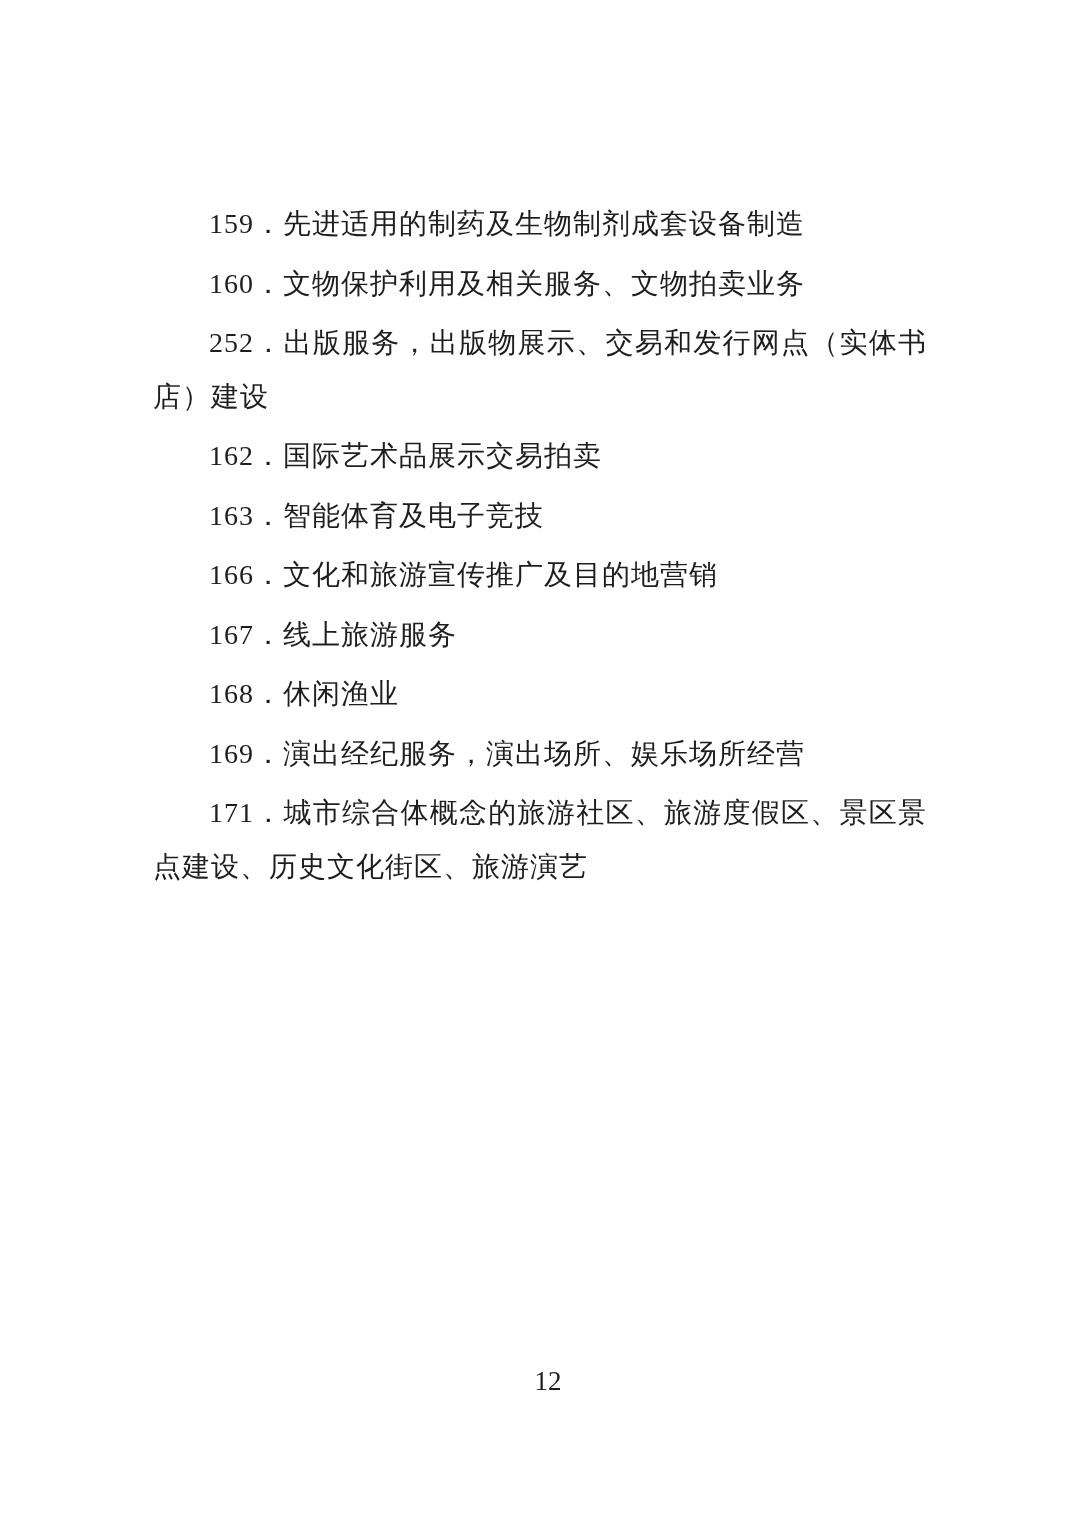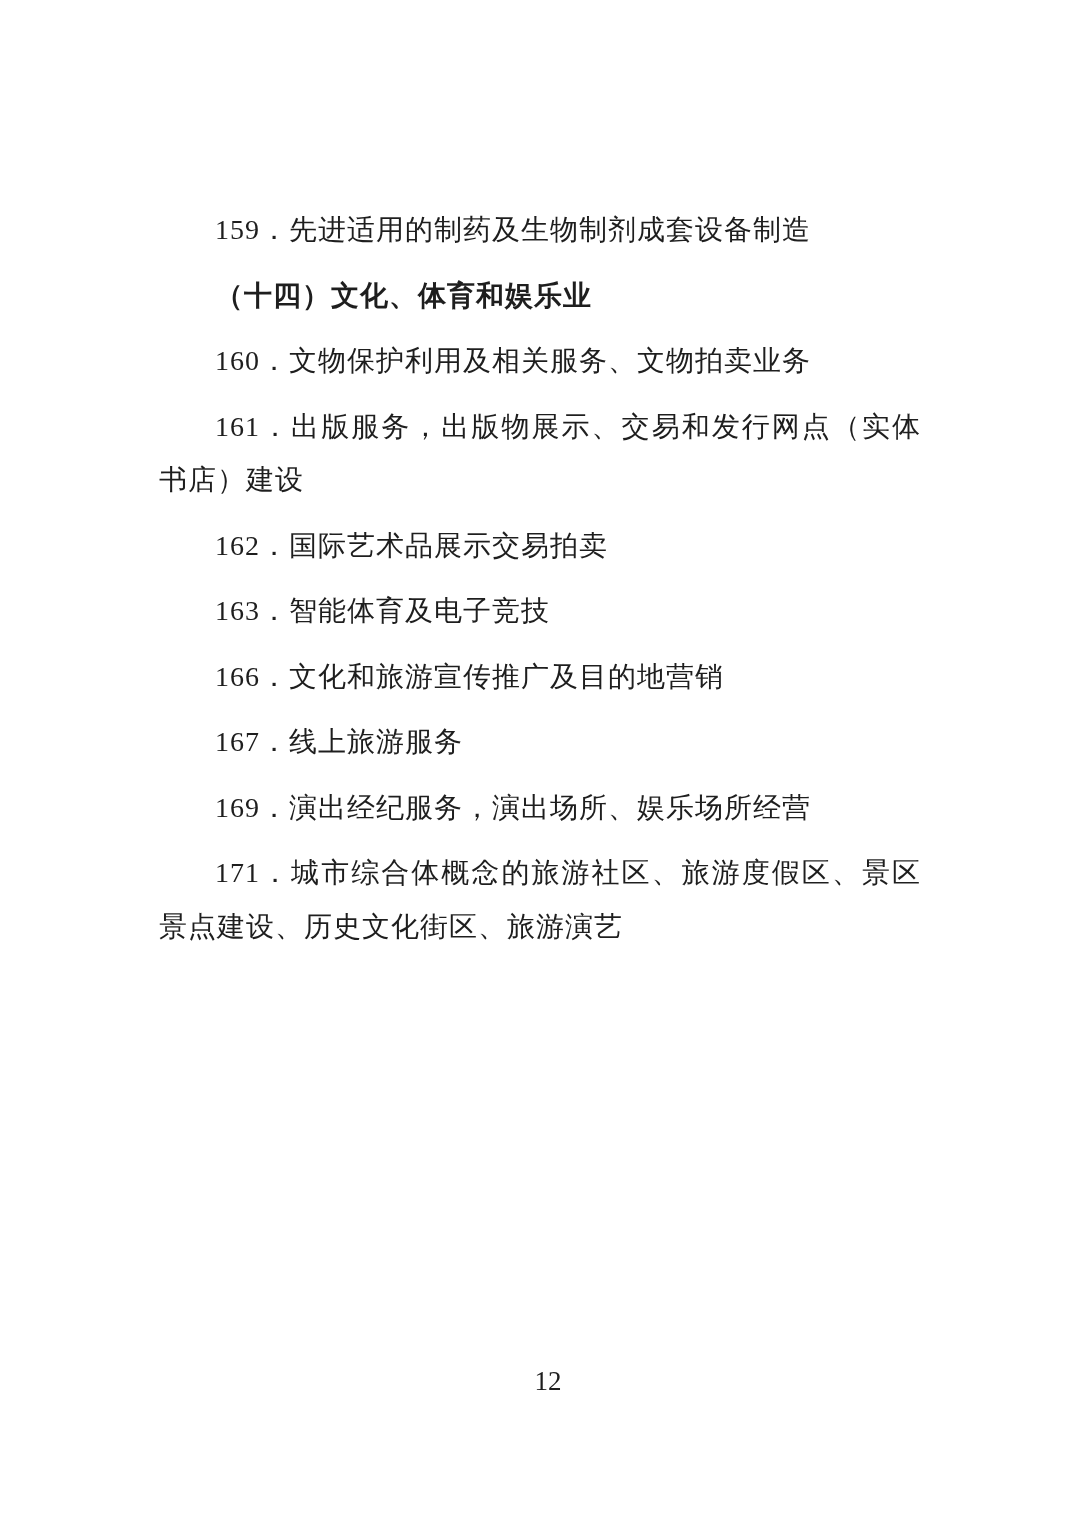--- a/index.html
+++ b/index.html
@@ -14,21 +14,21 @@
     background: #ffffff;
     overflow: hidden;
   }
   .content {
     position: absolute;
     left: 147px;
     top: 191px;
     width: 786px;
   }
   .para {
-    margin: 12px;
+    margin: 6px;
     font-family: "Liberation Serif", "DejaVu Serif", serif;
     font-size: 28px;
     line-height: 53.5px;
     color: #1e1e1e;
     text-indent: 2em;
     text-align: justify;
     text-justify: inter-ideograph;
     letter-spacing: 1px;
   }
   .heading {
@@ -45,24 +45,24 @@
     line-height: 1.3;
     color: #1e1e1e;
   }
 </style>
 </head>
 <body>
 
 <div class="page">
   <div class="content">
     <p class="para">159．先进适用的制药及生物制剂成套设备制造</p>
-    <p class="para heading">（十四）文化、体育和娱乐业</p>
     <p class="para">160．文物保护利用及相关服务、文物拍卖业务</p>
-    <p class="para">161．出版服务，出版物展示、交易和发行网点（实体书店）建设</p>
+    <p class="para">252．出版服务，出版物展示、交易和发行网点（实体书店）建设</p>
     <p class="para">162．国际艺术品展示交易拍卖</p>
     <p class="para">163．智能体育及电子竞技</p>
     <p class="para">166．文化和旅游宣传推广及目的地营销</p>
     <p class="para">167．线上旅游服务</p>
+    <p class="para">168．休闲渔业</p>
     <p class="para">169．演出经纪服务，演出场所、娱乐场所经营</p>
     <p class="para">171．城市综合体概念的旅游社区、旅游度假区、景区景点建设、历史文化街区、旅游演艺</p>
   </div>
   <div class="page-number">12</div>
 </div>
 
 </body></html>

